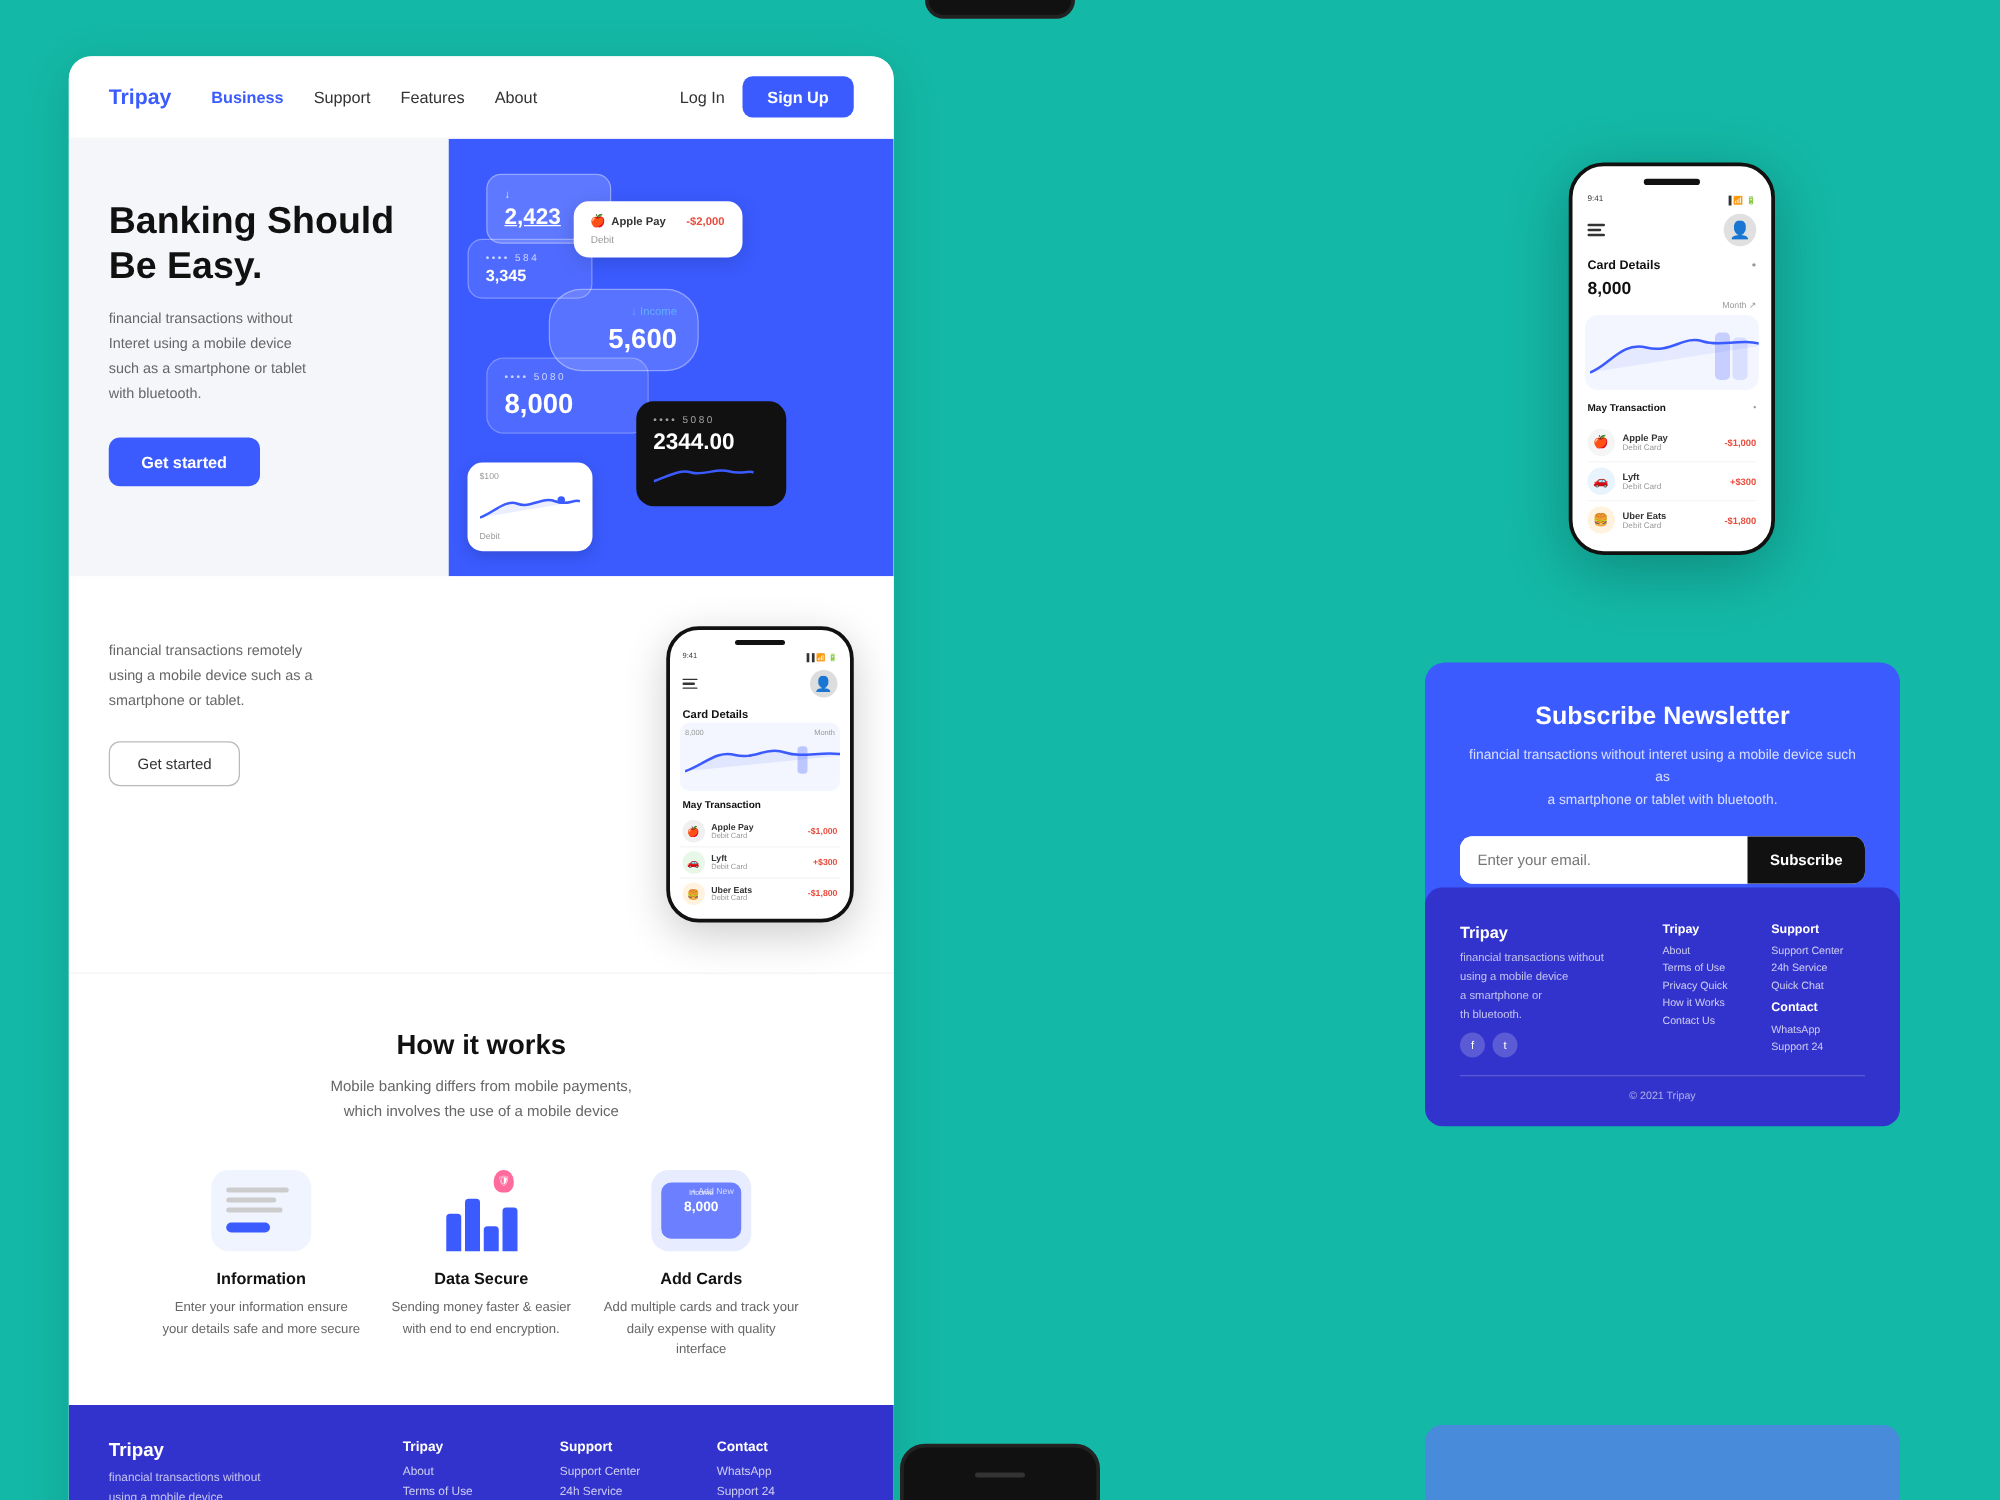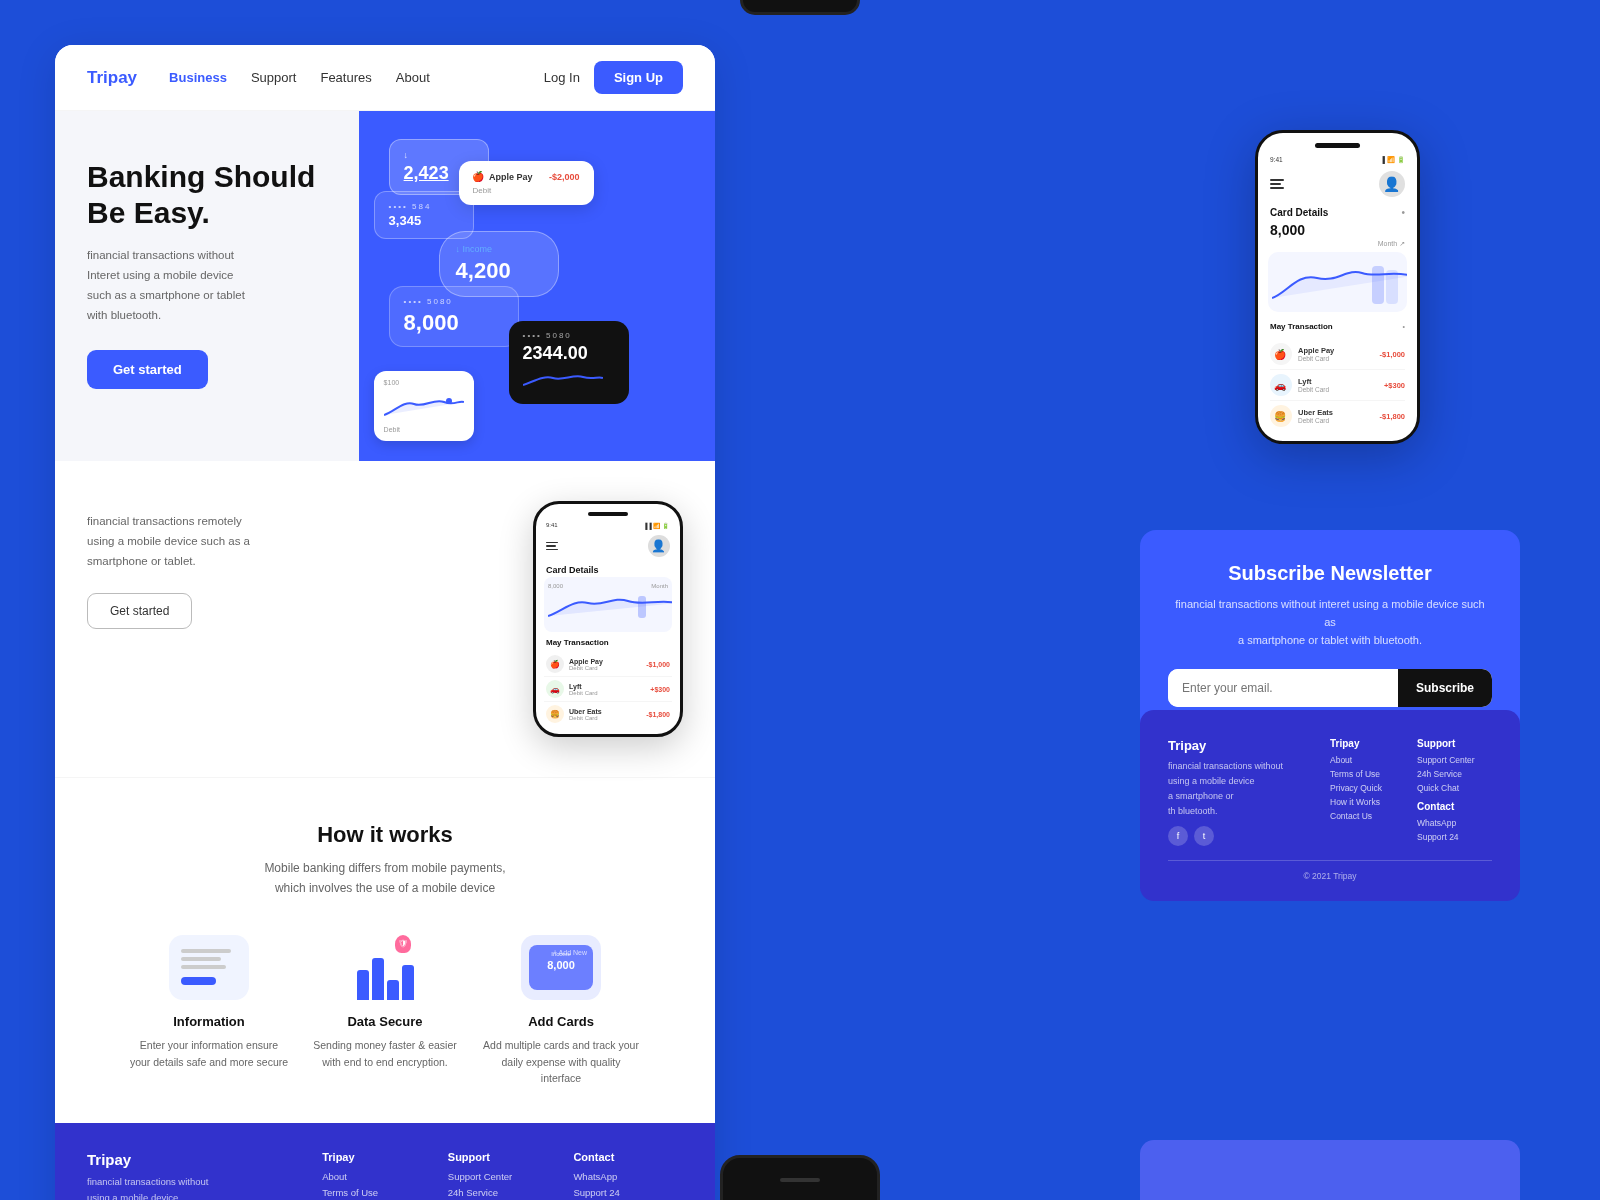--- a/index.html
+++ b/index.html
@@ -7,21 +7,21 @@
       background-color: #c5cfe8;
       font-family: 'Segoe UI', Arial, sans-serif;
       min-height: 1200px;
       position: relative;
       overflow-x: hidden;
     }
   </style>
 </head>
 <body>
 
-<div style="position: relative; width: 1600px; min-height: 1200px; background: #1d4ed8; overflow: hidden;">
+<div style="position: relative; width: 1600px; min-height: 1200px; background: #14b8a6; overflow: hidden;">
 
   <div style="position: absolute; top: -15px; left: 50%; transform: translateX(-50%); z-index: 10; width: 120px; height: 30px; background: #111; border-radius: 20px; border: 3px solid #222;"></div>
 
   <div style="position: absolute; left: 55px; top: 45px; width: 660px; background: #fff; border-radius: 18px; box-shadow: 0 8px 40px rgba(0,0,0,0.12); overflow: hidden;">
 
     <nav style="display: flex; align-items: center; padding: 16px 32px; background: #fff; border-bottom: 1px solid #f5f5f5; gap: 0;">
       <a style="font-size: 17px; font-weight: 800; color: #3b5bff; text-decoration: none; margin-right: 32px;">Tripay</a>
       <div style="display: flex; gap: 24px; flex: 1; align-items: center;">
         <a style="font-size: 13px; color: #3b5bff; font-weight: 600; text-decoration: none; cursor: pointer;">Business</a>
         <a style="font-size: 13px; color: #333; text-decoration: none; cursor: pointer;">Support</a>
@@ -58,23 +58,23 @@
             <span style="font-size: 9px; color: #e74c3c; font-weight: 700;">-$2,000</span>
           </div>
           <div style="font-size: 8px; color: #999;">Debit</div>
         </div>
 
         <div style="position: absolute; top: 80px; left: 15px; background: rgba(255,255,255,0.1); border: 1px solid rgba(255,255,255,0.3); border-radius: 12px; padding: 10px 14px; width: 100px;">
           <div style="font-size: 8px; color: rgba(255,255,255,0.7); letter-spacing: 2px; margin-bottom: 2px;">•••• 584</div>
           <div style="font-size: 13px; font-weight: 700; color: #fff;">3,345</div>
         </div>
 
-        <div style="position: absolute; top: 120px; left: 80px; background: rgba(255,255,255,0.15); border: 1px solid rgba(255,255,255,0.35); border-radius: 26px; padding: 12px 16px; width: 120px;">
+        <div style="position: absolute; top: 120px; left: 80px; background: rgba(255,255,255,0.15); border: 1px solid rgba(255,255,255,0.35); border-radius: 26px; padding: 12px 16px; width: 120px; text-align: right;">
           <div style="font-size: 9px; color: rgba(100,180,255,0.9); margin-bottom: 4px;">↓ Income</div>
-          <div style="font-size: 22px; font-weight: 700; color: #fff;">4,200</div>
+          <div style="font-size: 22px; font-weight: 700; color: #fff;">5,600</div>
         </div>
 
         <div style="position: absolute; top: 175px; left: 30px; background: rgba(255,255,255,0.1); border: 1px solid rgba(255,255,255,0.25); border-radius: 14px; padding: 10px 14px; width: 130px;">
           <div style="font-size: 8px; color: rgba(255,255,255,0.7); letter-spacing: 2px; margin-bottom: 4px;">•••• 5080</div>
           <div style="font-size: 22px; font-weight: 700; color: #fff;">8,000</div>
         </div>
 
         <div style="position: absolute; top: 210px; left: 150px; background: #111; border-radius: 14px; padding: 10px 14px; width: 120px;">
           <div style="font-size: 8px; color: rgba(255,255,255,0.6); letter-spacing: 2px; margin-bottom: 3px;">•••• 5080</div>
           <div style="font-size: 18px; font-weight: 700; color: #fff;">2344.00</div>

